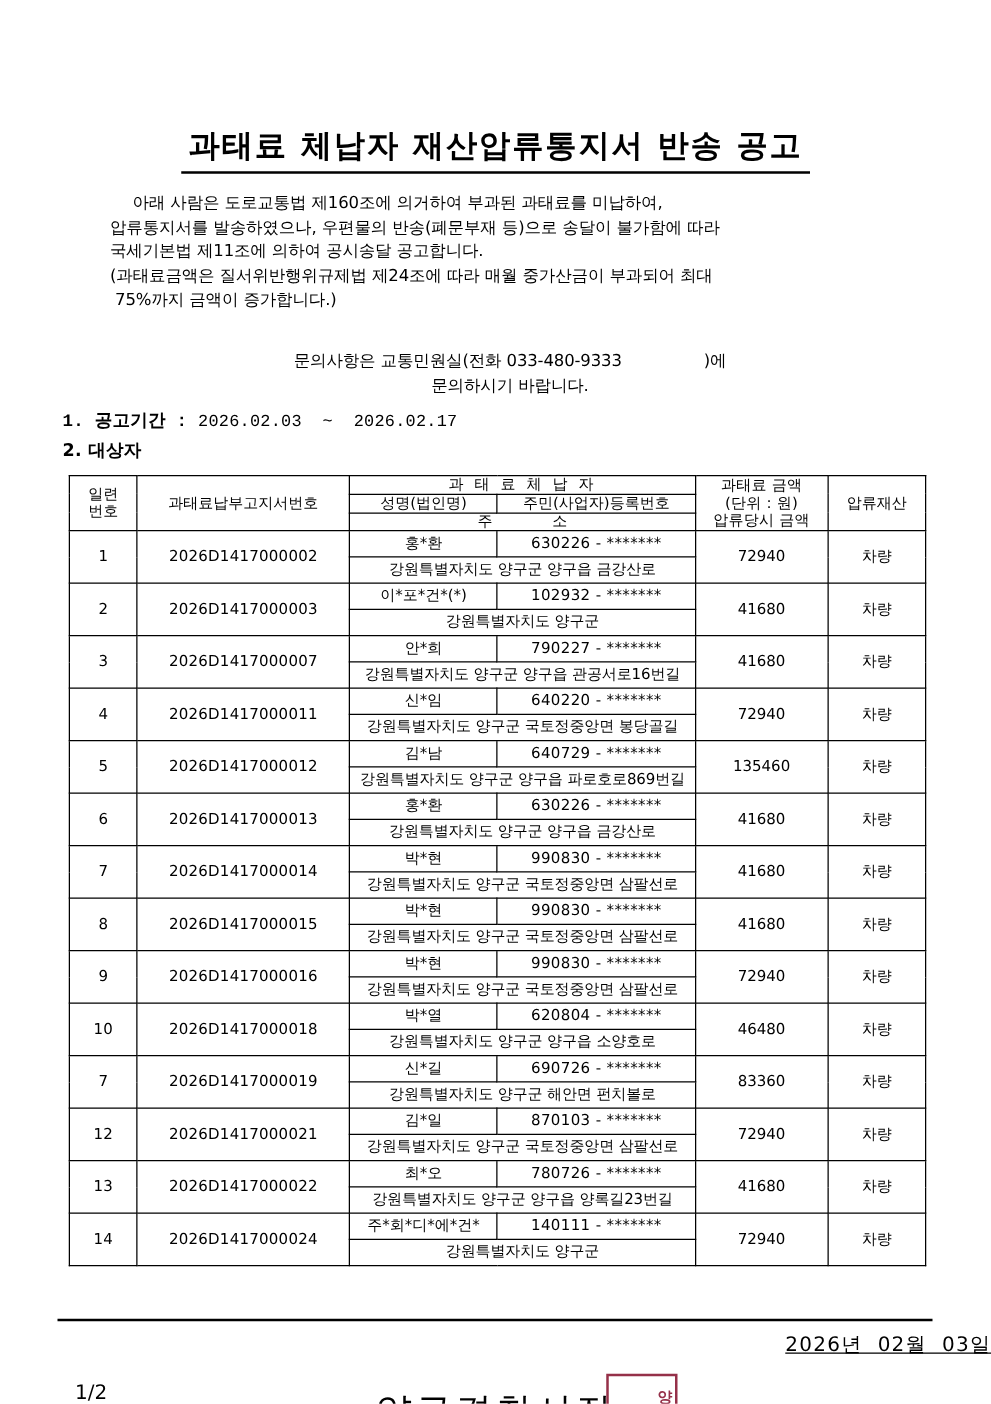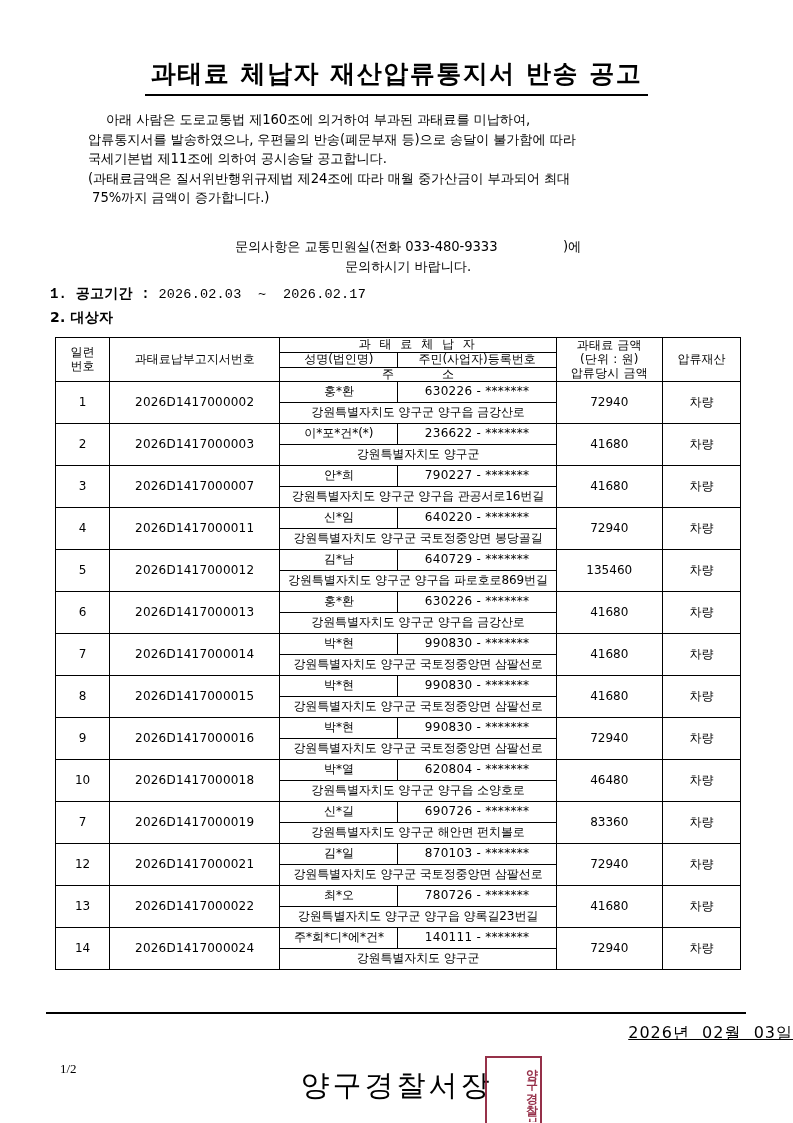--- a/index.html
+++ b/index.html
@@ -15,20 +15,21 @@
     position: relative;
     font-family: "DejaVu Sans", "Liberation Sans", sans-serif;
     color: #000000;
     overflow: hidden;
   }
 
   .page {
     position: absolute;
     inset: 0;
     padding: 0;
+    margin-top: 43px;
   }
 
   
   .title-wrap {
     position: absolute;
     top: 58px;
     left: 0;
     width: 793px;
     text-align: center;
   }
@@ -226,22 +227,21 @@
     font-size: 12px;
     flex: 1;
     text-align: center;
     white-space: nowrap;
     overflow: hidden;
   }
   .page-num {
     position: absolute;
     left: 60px;
     top: 1061px;
-    font-size: 13px;
-    font-family: Liberation Serif, serif;
+    font-size: 16px;
   }
 </style>
 </head>
 <body>
 
 <div class="page">
 
   <div class="title-wrap">
     <span class="doc-title">과태료 체납자 재산압류통지서 반송 공고</span>
   </div>
@@ -298,21 +298,21 @@
             <td rowspan="2" class="amt-cell">72940</td>
             <td rowspan="2" class="asset-cell">차량</td>
           </tr>
           <tr>
             <td colspan="2" class="addr-cell">강원특별자치도 양구군 양구읍 금강산로</td>
           </tr>
           <tr>
             <td rowspan="2" class="seq-cell">2</td>
             <td rowspan="2" class="notice-cell">2026D1417000003</td>
             <td class="name-cell">이*포*건*(*)</td>
-            <td class="rrn-cell">236622 - *******</td>
+            <td class="rrn-cell">102932 - *******</td>
             <td rowspan="2" class="amt-cell">41680</td>
             <td rowspan="2" class="asset-cell">차량</td>
           </tr>
           <tr>
             <td colspan="2" class="addr-cell">강원특별자치도 양구군</td>
           </tr>
           <tr>
             <td rowspan="2" class="seq-cell">3</td>
             <td rowspan="2" class="notice-cell">2026D1417000007</td>
             <td class="name-cell">안*희</td>

